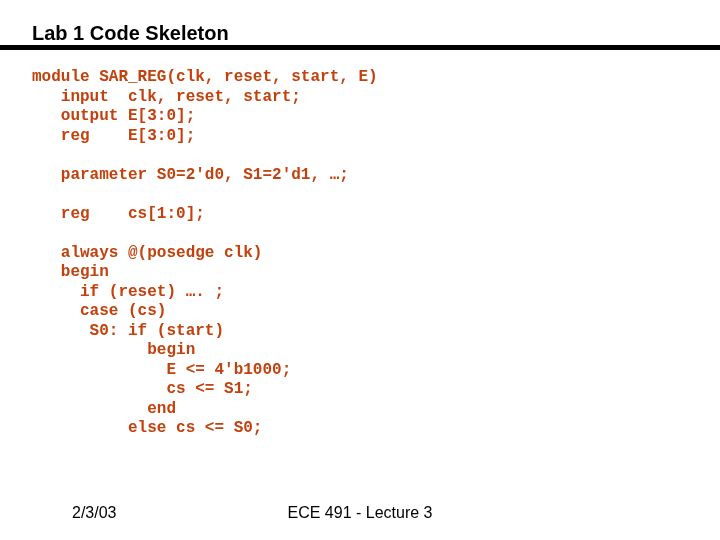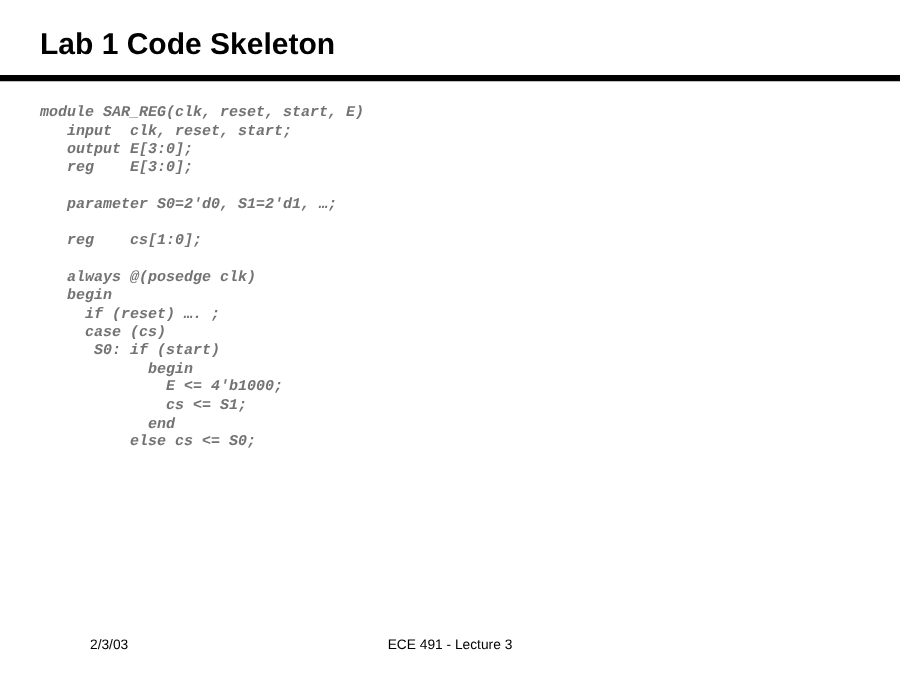--- a/index.html
+++ b/index.html
@@ -1,21 +1,21 @@
 <!DOCTYPE html>
 <html><head>
 <meta charset="utf-8">
 <style>
   * { margin: 0; padding: 0; box-sizing: border-box; }
   html, body { width: 720px; height: 540px; background: #fff; font-family: Arial, Helvetica, sans-serif; }
   .slide { position: relative; width: 720px; height: 540px; padding: 22px 32px 0 32px; }
-  .title { font-size: 24px; font-weight: bold; color: #000; margin-bottom: 10px; }
+  .title { font-size: 20px; font-weight: bold; color: #000; }
   .rule { height: 5px; background: #000; width: calc(100% + 64px); margin-left: -32px; margin-bottom: 18px; }
-  .code { font-family: "Courier New", Courier, monospace; font-size: 12px; font-weight: bold; color: #737373; white-space: pre; line-height: 1.22; font-style: italic; }
-  .footer { position: absolute; bottom: 18px; left: 0; width: 100%; padding: 0 52px; font-size: 11px; color: #000; }
+  .code { font-family: "Courier New", Courier, monospace; font-size: 16px; font-weight: bold; color: #c2410c; white-space: pre; line-height: 1.22; }
+  .footer { position: absolute; bottom: 18px; left: 0; width: 100%; padding: 0 52px; font-size: 16px; color: #000; }
   .footer .date { position: absolute; left: 72px; }
   .footer .center { display: block; text-align: center; }
   .footer .page { position: absolute; right: 21px; margin-top: 34px; }
 </style>
 </head>
 <body>
 
 <div class="slide">
   <div class="title">Lab 1 Code Skeleton</div>
   <div class="rule"></div>

